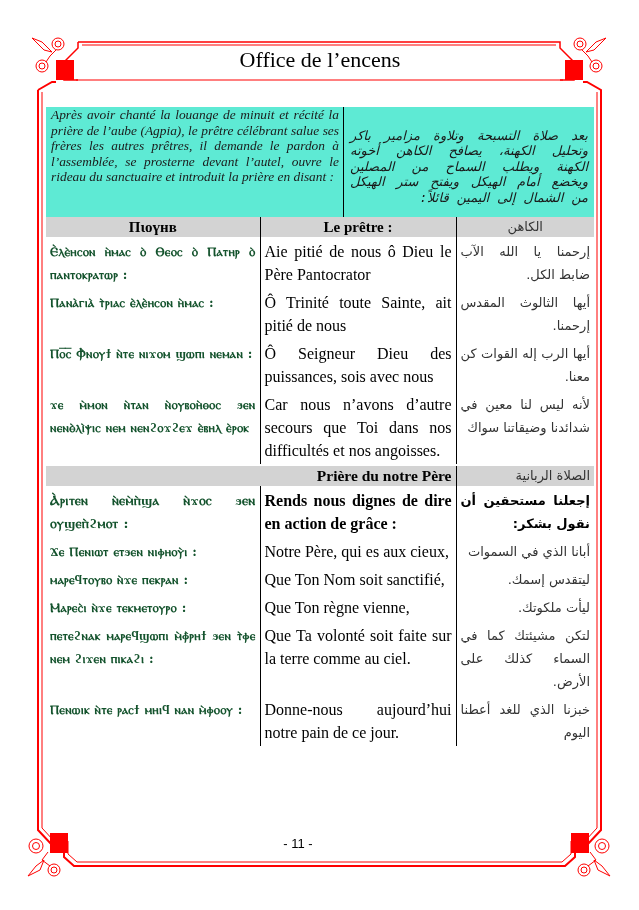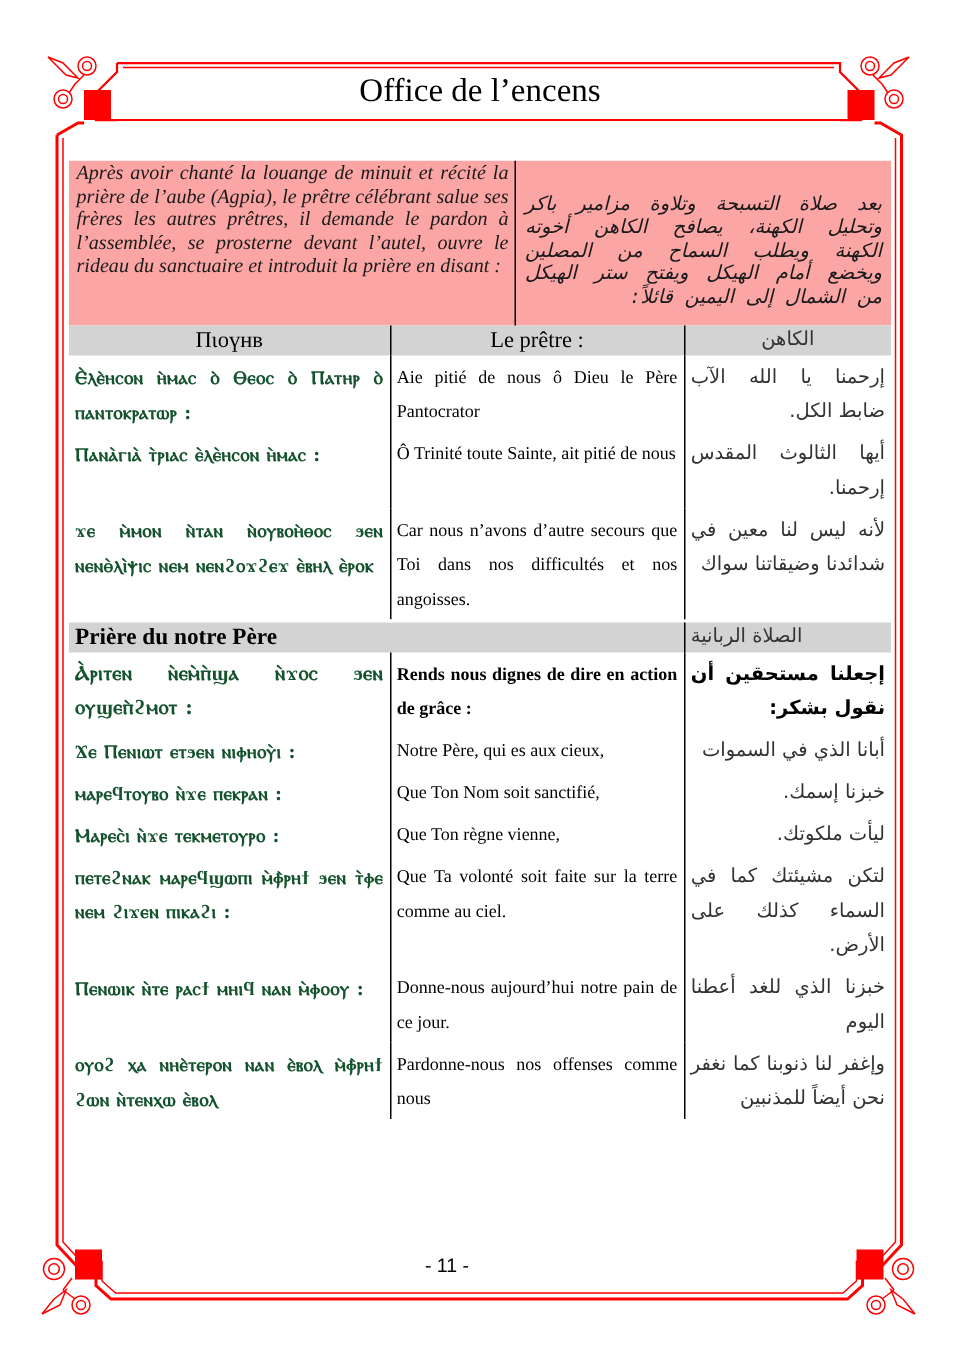--- a/index.html
+++ b/index.html
@@ -8,52 +8,52 @@
     
     .frame-svg { position: absolute; left: 0; top: 0; width: 639px; height: 910px; pointer-events: none; }
 
     
     .page-header {
       position: absolute; left: 80px; top: 46px; width: 480px; height: 28px;
       text-align: center; font-size: 22px; line-height: 28px;
     }
 
     .intro {
-      display: flex; background: #fca5a5; height: 110px;
+      display: flex; background: #5eead4; height: 110px;
     }
     .intro-fr {
       width: 298px; padding: 0 4px 0 5px; box-sizing: border-box;
       font-style: italic; font-size: 13.4px; line-height: 15.6px; text-align: justify;
       color: #1a1a1a; border-right: 1.5px solid #000;
     }
     .intro-ar {
       flex: 1; padding: 22px 6px 0 6px; box-sizing: border-box; direction: rtl;
       font-family: Liberation Mono, monospace; font-style: italic; font-size: 13px; line-height: 15.4px;
       text-align: justify; color: #1a1a1a;
     }
 
     table.prayer { border-collapse: collapse; width: 548px; table-layout: fixed; }
     table.prayer col.c1 { width: 214px; }
     table.prayer col.c2 { width: 196px; }
     table.prayer col.c3 { width: 138px; }
     table.prayer td { vertical-align: top; padding: 0 4px; box-sizing: border-box; }
     table.prayer td + td { border-left: 1.5px solid #000; }
 
-    tr.hdr td { background: #d3d3d3; height: 20px; font-weight: normal; font-size: 15px; text-align: center; line-height: 20px; padding: 0 4px; }
+    tr.hdr td { background: #d3d3d3; height: 20px; font-weight: bold; font-size: 15px; text-align: center; line-height: 20px; padding: 0 4px; }
     tr.hdr td.ar { font-family: "DejaVu Sans", sans-serif; font-size: 13px; font-weight: normal; margin-top: 12px; }
 
     td.cop { font-family: "DejaVu Serif", serif; font-size: 12.5px; line-height: 23px; text-align: justify; letter-spacing: 0.3px; font-weight: bold; color: #14532d; padding-left: 5px; }
     td.cop.big { font-size: 13.5px; margin-left: 48px; }
-    td.fr { font-size: 12px; line-height: 23px; text-align: justify; text-align-last: left; }
+    td.fr { font-size: 16px; line-height: 23px; text-align: justify; text-align-last: left; }
     td.fr.bold { font-weight: bold; }
     td.ar { direction: rtl; font-family: "DejaVu Sans", sans-serif; font-size: 13px; line-height: 23px; text-align: justify; color: #333; }
     td.ar.bold { font-weight: bold; color: #000; }
     tr.row td { padding-top: 3px; padding-bottom: 2px; }
 
-    tr.sec td { background: #d3d3d3; height: 20px; font-weight: bold; font-size: 15.5px; text-align: left; line-height: 20px; padding: 0 4px; border-top: 2px solid #fff; }
+    tr.sec td { background: #d3d3d3; height: 20px; font-weight: bold; font-size: 15.5px; text-align: right; line-height: 20px; padding: 0 4px; border-top: 2px solid #fff; }
     tr.sec td.ar { font-family: "DejaVu Sans", sans-serif; font-size: 13px; font-weight: normal; }
 
     .clip { position: absolute; left: 46px; top: 107px; width: 548px; height: 702px; overflow: hidden; }
 
     .page-number {
       position: absolute; left: 0; width: 596px; top: 836px; text-align: center;
       font-family: "Liberation Sans", sans-serif; font-size: 13px; color: #000;
     }
   </style>
 </head>
@@ -135,20 +135,25 @@
           <td class="cop">Ⲉ̀ⲗⲉ̀ⲏⲥⲟⲛ ⲏ̀ⲙⲁⲥ ⲟ̀ Ⲑⲉⲟⲥ ⲟ̀ Ⲡⲁⲧⲏⲣ ⲟ̀ ⲡⲁⲛⲧⲟⲕⲣⲁⲧⲱⲣ :</td>
           <td class="fr">Aie pitié de nous ô Dieu le Père Pantocrator</td>
           <td class="ar">إرحمنا يا الله الآب ضابط الكل.</td>
         </tr>
         <tr class="row">
           <td class="cop">Ⲡⲁⲛⲁ̀ⲅⲓⲁ̀ ⲧ̀ⲣⲓⲁⲥ ⲉ̀ⲗⲉ̀ⲏⲥⲟⲛ ⲏ̀ⲙⲁⲥ :</td>
           <td class="fr">Ô Trinité toute Sainte, ait pitié de nous</td>
           <td class="ar">أيها الثالوث المقدس إرحمنا.</td>
         </tr>
         <tr class="row">
+          <td class="cop">Ⲡⲟ̅ⲥ̅ Ⲫ̀ⲛⲟⲩϯ ⲛ̀ⲧⲉ ⲛⲓϫⲟⲙ ϣⲱⲡⲓ ⲛⲉⲙⲁⲛ :</td>
+          <td class="fr">Ô Seigneur Dieu des puissances, sois avec nous</td>
+          <td class="ar">أيها الرب إله القوات كن معنا.</td>
+        </tr>
+        <tr class="row">
           <td class="cop">ϫⲉ ⲙ̀ⲙⲟⲛ ⲛ̀ⲧⲁⲛ ⲛ̀ⲟⲩⲃⲟⲏ̀ⲑⲟⲥ ϧⲉⲛ ⲛⲉⲛⲑ̀ⲗⲓ̀ⲯⲓⲥ ⲛⲉⲙ ⲛⲉⲛϩⲟϫϩⲉϫ ⲉ̀ⲃⲏⲗ ⲉ̀ⲣⲟⲕ</td>
           <td class="fr">Car nous n’avons d’autre secours que Toi  dans nos difficultés et nos angoisses.</td>
           <td class="ar">لأنه ليس لنا معين في شدائدنا وضيقاتنا سواك</td>
         </tr>
         <tr class="sec">
           <td colspan="2">Prière du notre Père</td>
           <td class="ar">الصلاة الربانية</td>
         </tr>
         <tr class="row">
           <td class="cop bold big">Ⲁ̀ⲣⲓⲧⲉⲛ ⲛ̀ⲉⲙ̀ⲡ̀ϣⲁ ⲛ̀ϫⲟⲥ ϧⲉⲛ ⲟⲩϣⲉⲡ̀ϩⲙⲟⲧ :</td>
@@ -156,39 +161,34 @@
           <td class="ar bold">إجعلنا مستحقين أن نقول بشكر:</td>
         </tr>
         <tr class="row">
           <td class="cop">Ϫⲉ Ⲡⲉⲛⲓⲱⲧ ⲉⲧϧⲉⲛ ⲛⲓⲫⲏⲟⲩ̀ⲓ :</td>
           <td class="fr">Notre Père, qui es aux cieux,</td>
           <td class="ar">أبانا الذي في السموات</td>
         </tr>
         <tr class="row">
           <td class="cop">ⲙⲁⲣⲉϥⲧⲟⲩⲃⲟ ⲛ̀ϫⲉ ⲡⲉⲕⲣⲁⲛ :</td>
           <td class="fr">Que Ton Nom soit sanctifié,</td>
-          <td class="ar">خبزنا إسمك.</td>
+          <td class="ar">ليتقدس إسمك.</td>
         </tr>
         <tr class="row">
           <td class="cop">Ⲙⲁⲣⲉⲥ̀ⲓ ⲛ̀ϫⲉ ⲧⲉⲕⲙⲉⲧⲟⲩⲣⲟ :</td>
           <td class="fr">Que Ton règne vienne,</td>
           <td class="ar">ليأت ملكوتك.</td>
         </tr>
         <tr class="row">
           <td class="cop">ⲡⲉⲧⲉϩⲛⲁⲕ ⲙⲁⲣⲉϥϣⲱⲡⲓ ⲙ̀ⲫ̀ⲣⲏϯ ϧⲉⲛ ⲧ̀ⲫⲉ ⲛⲉⲙ ϩⲓϫⲉⲛ ⲡⲓⲕⲁϩⲓ :</td>
           <td class="fr">Que Ta volonté soit faite sur la  terre comme au ciel.</td>
           <td class="ar">لتكن مشيئتك كما في السماء كذلك على الأرض.</td>
         </tr>
         <tr class="row">
           <td class="cop">Ⲡⲉⲛⲱⲓⲕ ⲛ̀ⲧⲉ ⲣⲁⲥϯ ⲙⲏⲓϥ ⲛⲁⲛ ⲙ̀ⲫⲟⲟⲩ :</td>
           <td class="fr">Donne-nous aujourd’hui notre pain de ce jour.</td>
           <td class="ar">خبزنا الذي للغد أعطنا اليوم</td>
         </tr>
-        <tr class="row">
-          <td class="cop">ⲟⲩⲟϩ ⲭⲁ ⲛⲏⲉ̀ⲧⲉⲣⲟⲛ ⲛⲁⲛ ⲉ̀ⲃⲟⲗ ⲙ̀ⲫ̀ⲣⲏϯ ϩⲱⲛ ⲛ̀ⲧⲉⲛⲭⲱ ⲉ̀ⲃⲟⲗ</td>
-          <td class="fr">Pardonne-nous nos offenses comme nous</td>
-          <td class="ar">وإغفر لنا ذنوبنا كما نغفر نحن أيضاً للمذنبين</td>
-        </tr>
       </tbody>
   </table>
 </div>
 
 <div class="page-number">- 11 -</div>
 
 </body></html>

